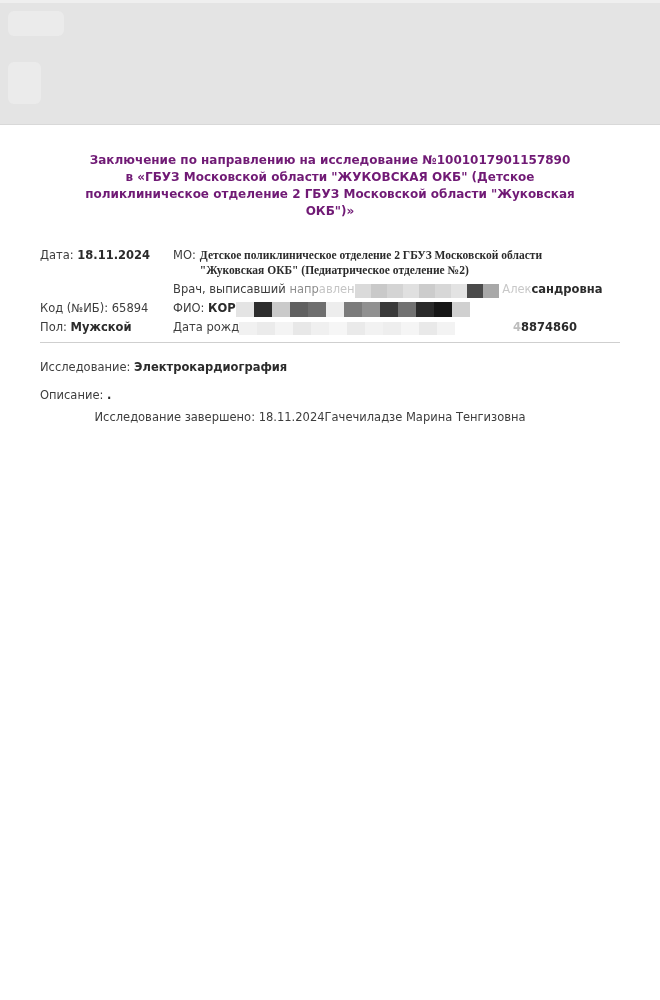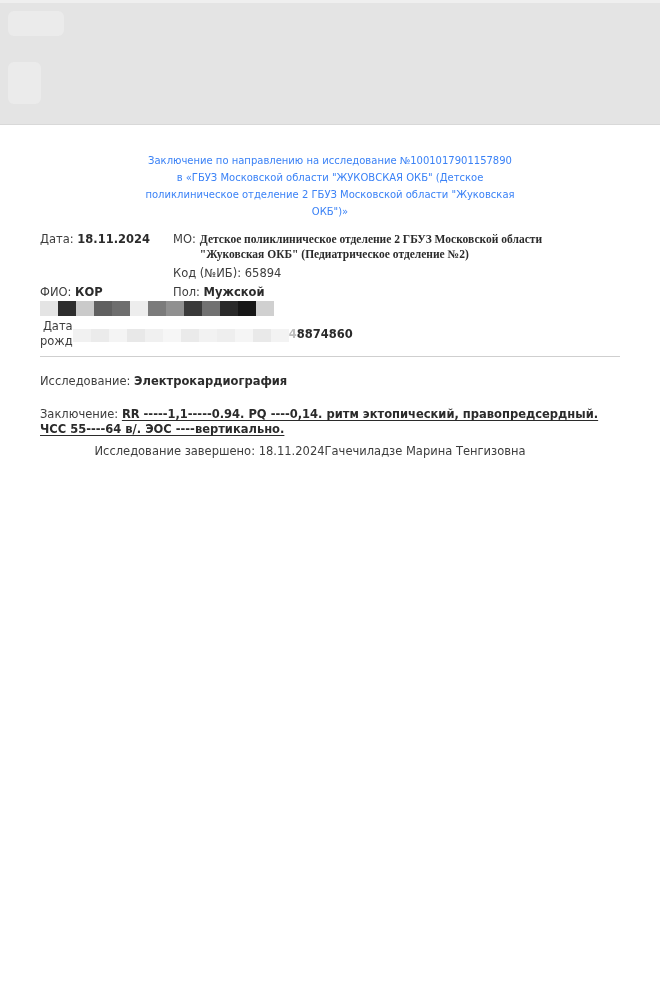--- a/index.html
+++ b/index.html
@@ -24,28 +24,28 @@
     background:#efefef;
   }
   .ph { position:absolute; background:#ebebeb; border-radius:6px; }
   .ph-1 { left:8px;  top:11px; width:56px; height:25px; }
   .ph-2 { left:8px;  top:62px; width:33px; height:42px; }
   
   .doc { padding:0 40px; }
   .report-title {
     margin-top:27px;
     text-align:center;
-    font-weight:normal;
-    font-size:10px;
+    font-weight:bold;
+    font-size:12px;
     line-height:17px;
-    color:#3b82f6;
+    color:#701a75;
     white-space:pre-line;
   }
   .fields {
-    margin-top:12px;
+    margin-top:28px;
     display:grid;
     grid-template-columns:133px 1fr;
     row-gap:4px;
   }
   .cell { min-height:15px; }
   .b { font-weight:bold; color:#2b2b2b; }
   .flexrow { display:flex; align-items:flex-start; }
   .lbl { margin-right:4px; white-space:nowrap; }
   .mo-value { flex:1; max-width:398px;font-family:Liberation Serif, serif; }
   .fade-1 { color:#8d8d8d; }
@@ -96,20 +96,34 @@
     <div class="cell">
       <span>Дата:</span>
       <span class="b">18.11.2024</span>
     </div>
     <div class="cell flexrow">
       <span class="lbl">МО:</span>
       <span class="b mo-value">Детское поликлиническое отделение 2 ГБУЗ Московской области "Жуковская ОКБ" (Педиатрическое отделение №2)</span>
     </div>
 
     <div class="cell"></div>
+    <div class="cell">
+      <span>Врач, выписавший</span><span class="fade-1"> напр</span><span class="fade-2">авлен</span><span class="mosaic">
+          <span style="display: inline-block; width: 16px; height: 14px; background: rgb(218, 218, 218);"></span>
+          <span style="display: inline-block; width: 16px; height: 14px; background: rgb(201, 201, 201);"></span>
+          <span style="display: inline-block; width: 16px; height: 14px; background: rgb(212, 212, 212);"></span>
+          <span style="display: inline-block; width: 16px; height: 14px; background: rgb(224, 224, 224);"></span>
+          <span style="display: inline-block; width: 16px; height: 14px; background: rgb(204, 204, 204);"></span>
+          <span style="display: inline-block; width: 16px; height: 14px; background: rgb(215, 215, 215);"></span>
+          <span style="display: inline-block; width: 16px; height: 14px; background: rgb(227, 227, 227);"></span>
+          <span style="display: inline-block; width: 16px; height: 14px; background: rgb(74, 74, 74);"></span>
+          <span style="display: inline-block; width: 16px; height: 14px; background: rgb(168, 168, 168);"></span>
+        </span>
+      <span class="fade-3">Алек</span><span class="b">сандровна</span>
+    </div>
 
     <div class="cell">
       <span>Код (№ИБ):</span>
       <span>65894</span>
     </div>
     <div class="cell">
       <span>ФИО:</span>
       <span class="b">КОР</span><span class="mosaic">
           <span style="display: inline-block; width: 18px; height: 15px; background: rgb(228, 228, 228);"></span>
           <span style="display: inline-block; width: 18px; height: 15px; background: rgb(45, 45, 45);"></span>
@@ -151,25 +165,25 @@
     </div>
   </div>
 
   <div class="divider"></div>
 
   <p class="study-row">
     <span>Исследование:</span>
     <span class="b">Электрокардиография</span>
   </p>
 
+  <p class="desc-row">
+    <span>Описание:</span>
+    <span class="b">.</span>
+  </p>
 
-  <p class="concl-row">
-    <span>Заключение:</span>
-    <span class="concl-value">RR -----1,1-----0.94. PQ ----0,14. ритм эктопический, правопредсердный. ЧСС 55----64 в/. ЭОС ----вертикально.</span>
-  </p>
 
   <div class="footer-row">
     <span>
       <span>Исследование завершено:</span>
       <span>18.11.2024</span>
     </span>
     <span class="sign-name">Гачечиладзе Марина Тенгизовна</span>
   </div>
 
 </div>

